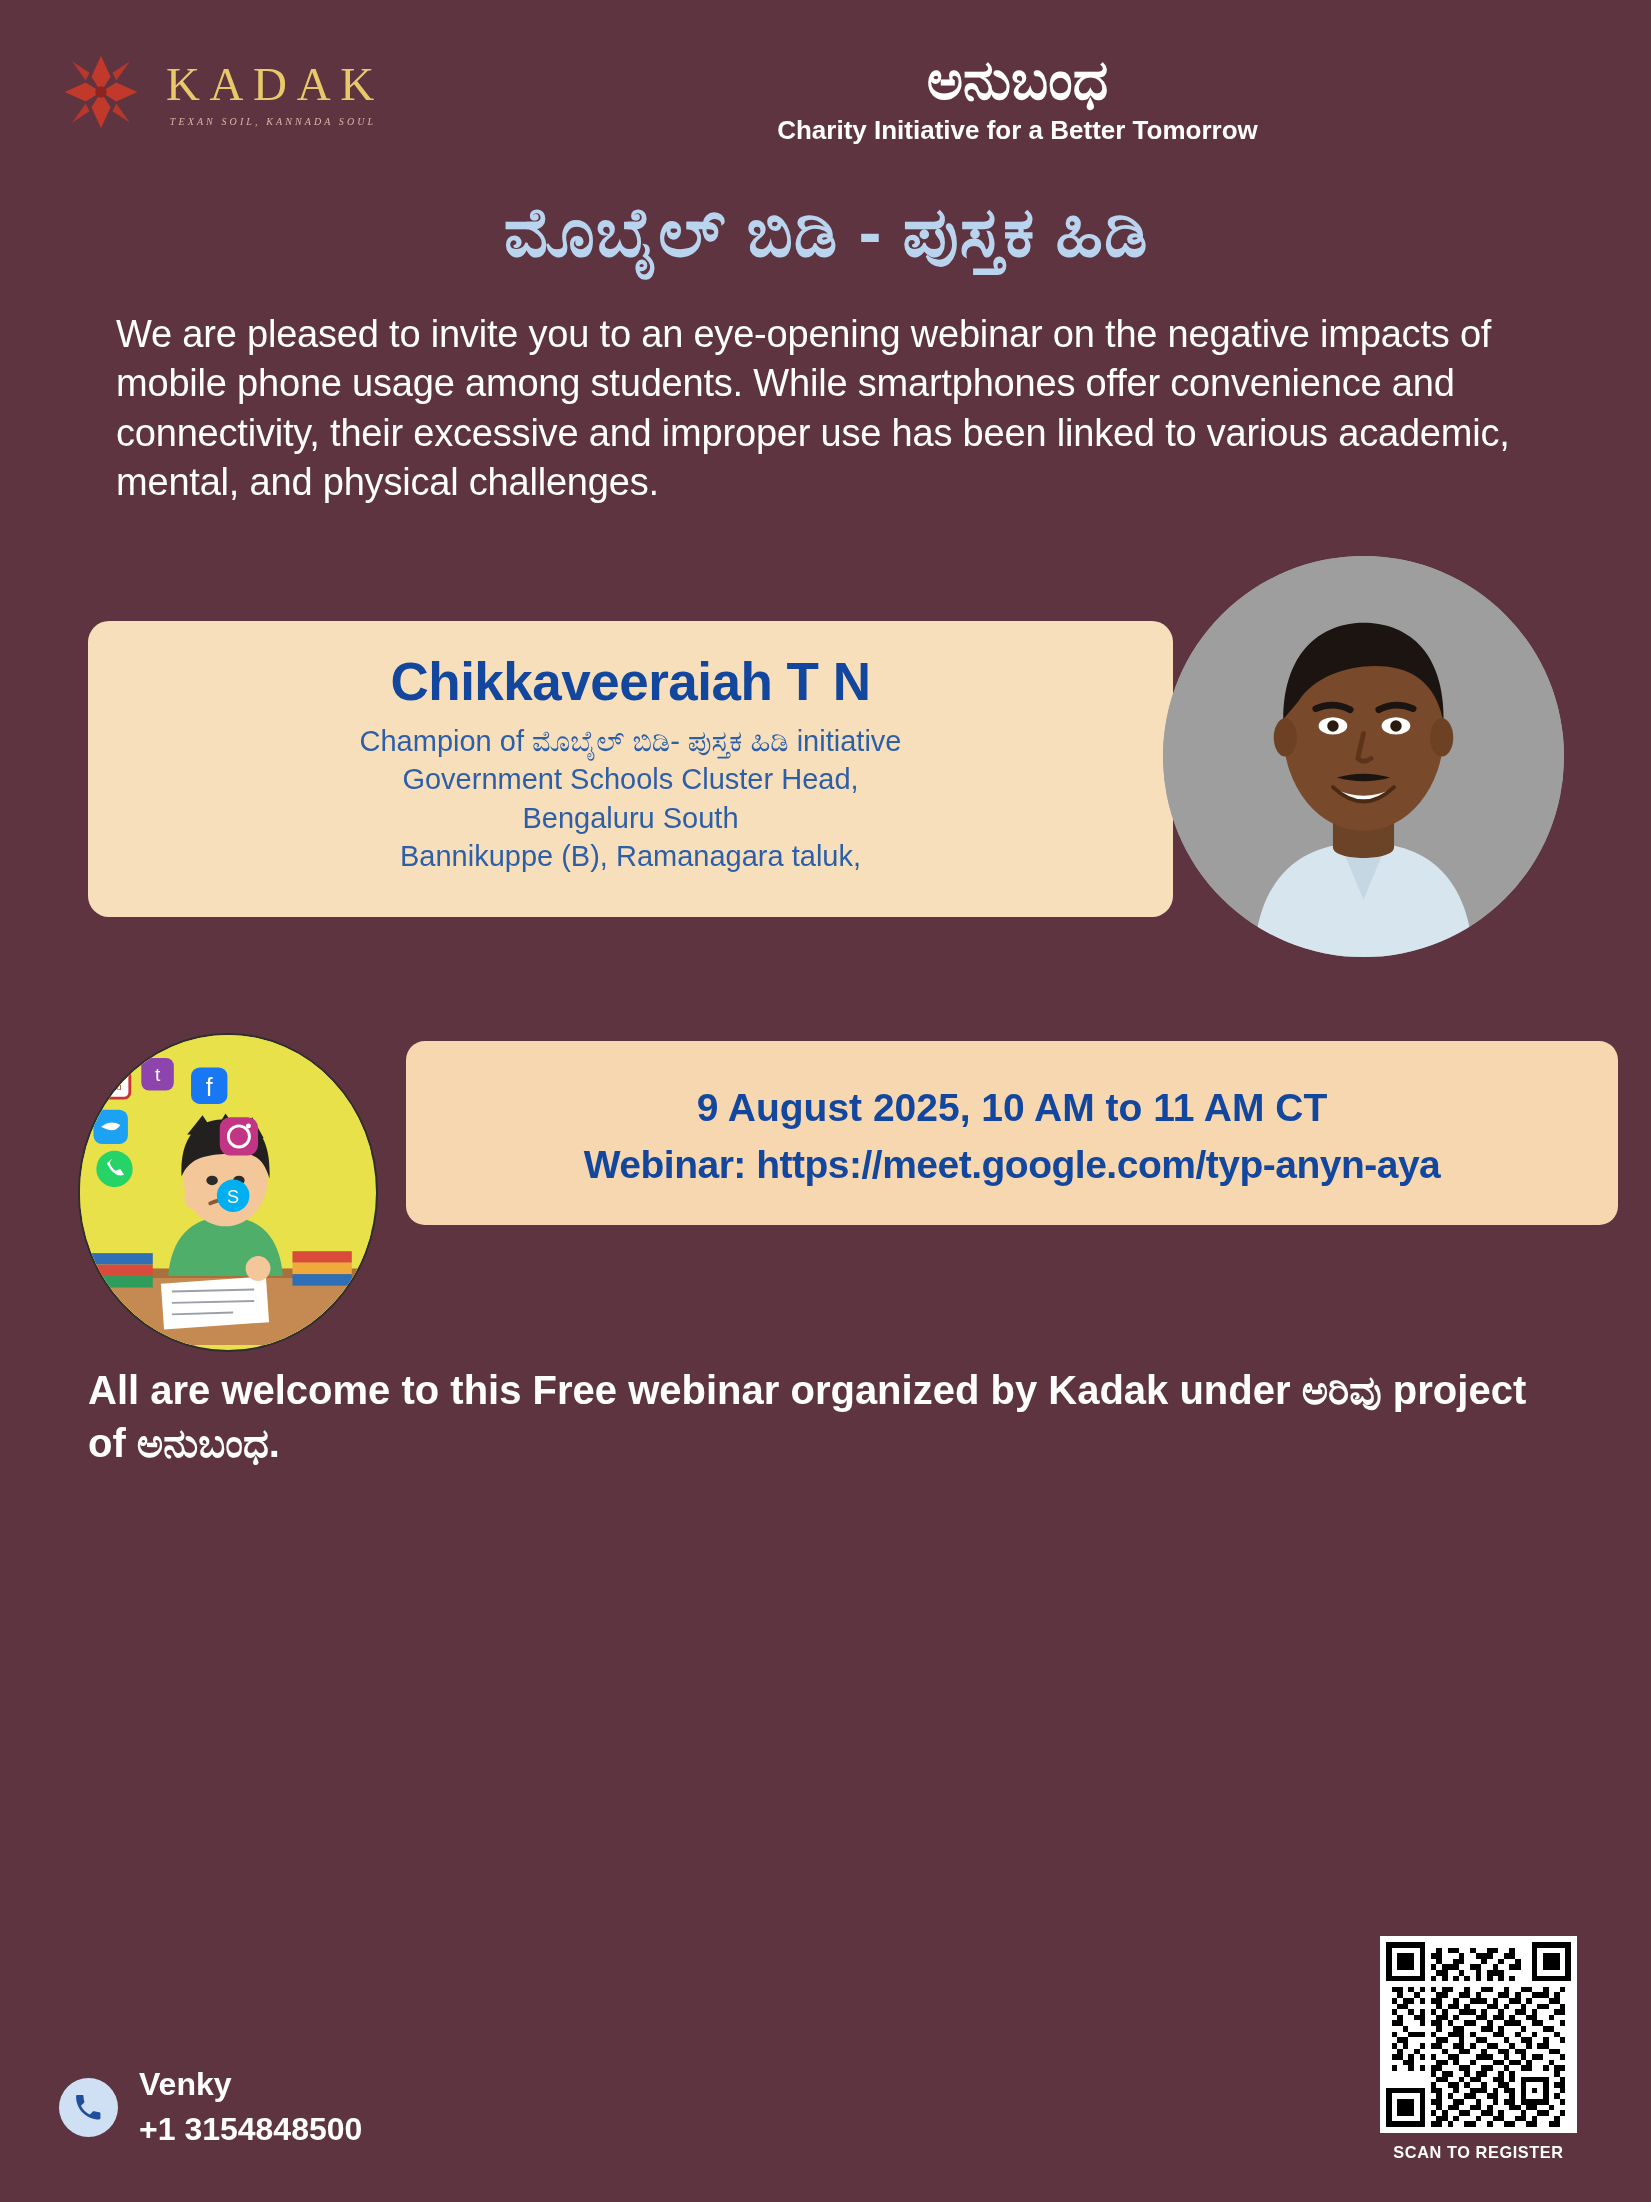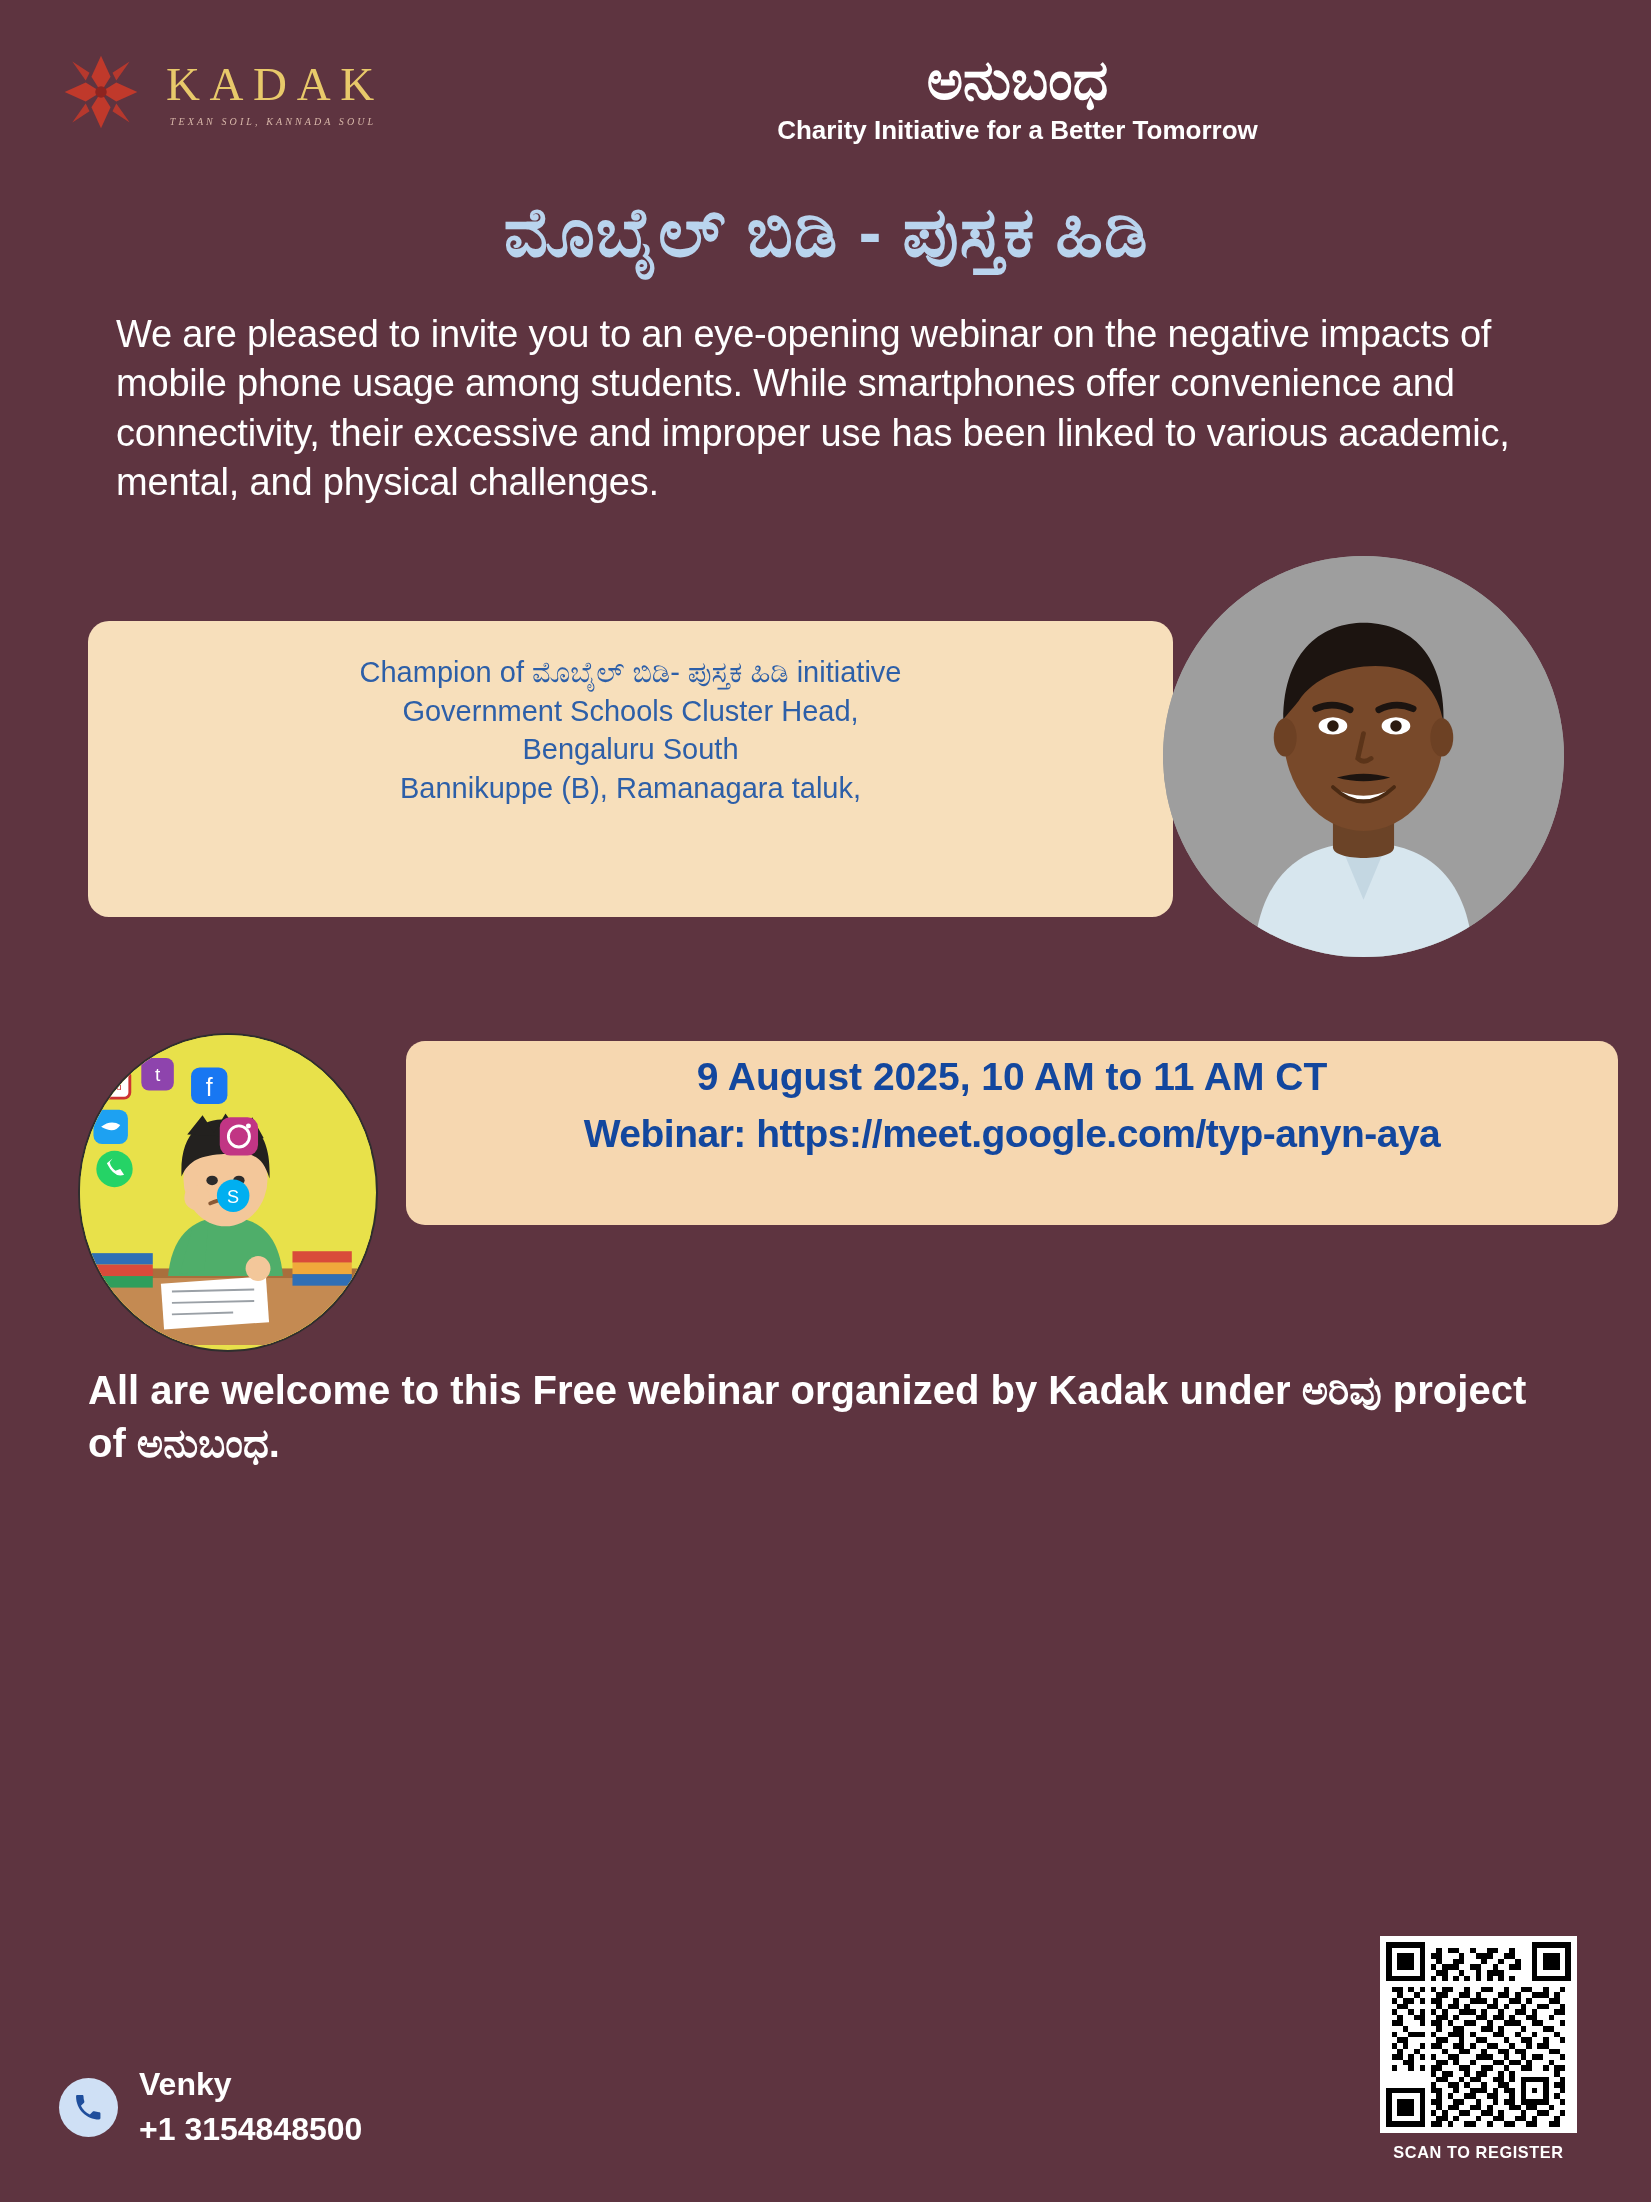--- a/index.html
+++ b/index.html
@@ -163,21 +163,21 @@
   .event-card {
     position: absolute;
     left: 406px;
     top: 19px;
     width: 1212px;
     height: 184px;
     background: #f6d7b0;
     border-radius: 19px;
     box-sizing: border-box;
     text-align: center;
-    padding-top: 14px;
+    padding-top: 45px;
   }
   .event-date {
     font-size: 39px;
     font-weight: 700;
     color: #13479e;
   }
   .event-link {
     font-size: 39px;
     font-weight: 700;
     color: #13479e;
@@ -291,20 +291,21 @@
 
 </div>
 
 <div class="main-title">ಮೊಬೈಲ್ ಬಿಡಿ - ಪುಸ್ತಕ ಹಿಡಿ</div>
 
 <div class="intro">We are pleased to invite you to an eye-opening webinar on the negative impacts of mobile phone usage among students. While smartphones offer convenience and connectivity, their excessive and improper use has been linked to various academic, mental, and physical challenges.</div>
 
 <div class="speaker-wrap">
 
   <div class="speaker-card">
+    <div class="speaker-name">Chikkaveeraiah T N</div>
     <div class="speaker-desc">
       <div>Champion of ಮೊಬೈಲ್ ಬಿಡಿ- ಪುಸ್ತಕ ಹಿಡಿ initiative</div>
       <div>Government Schools Cluster Head,</div>
       <div>Bengaluru South</div>
       <div>Bannikuppe (B), Ramanagara taluk,</div>
     </div>
   </div>
 
   <div class="speaker-photo">
     <svg width="401" height="401" viewBox="0 0 420 420">

